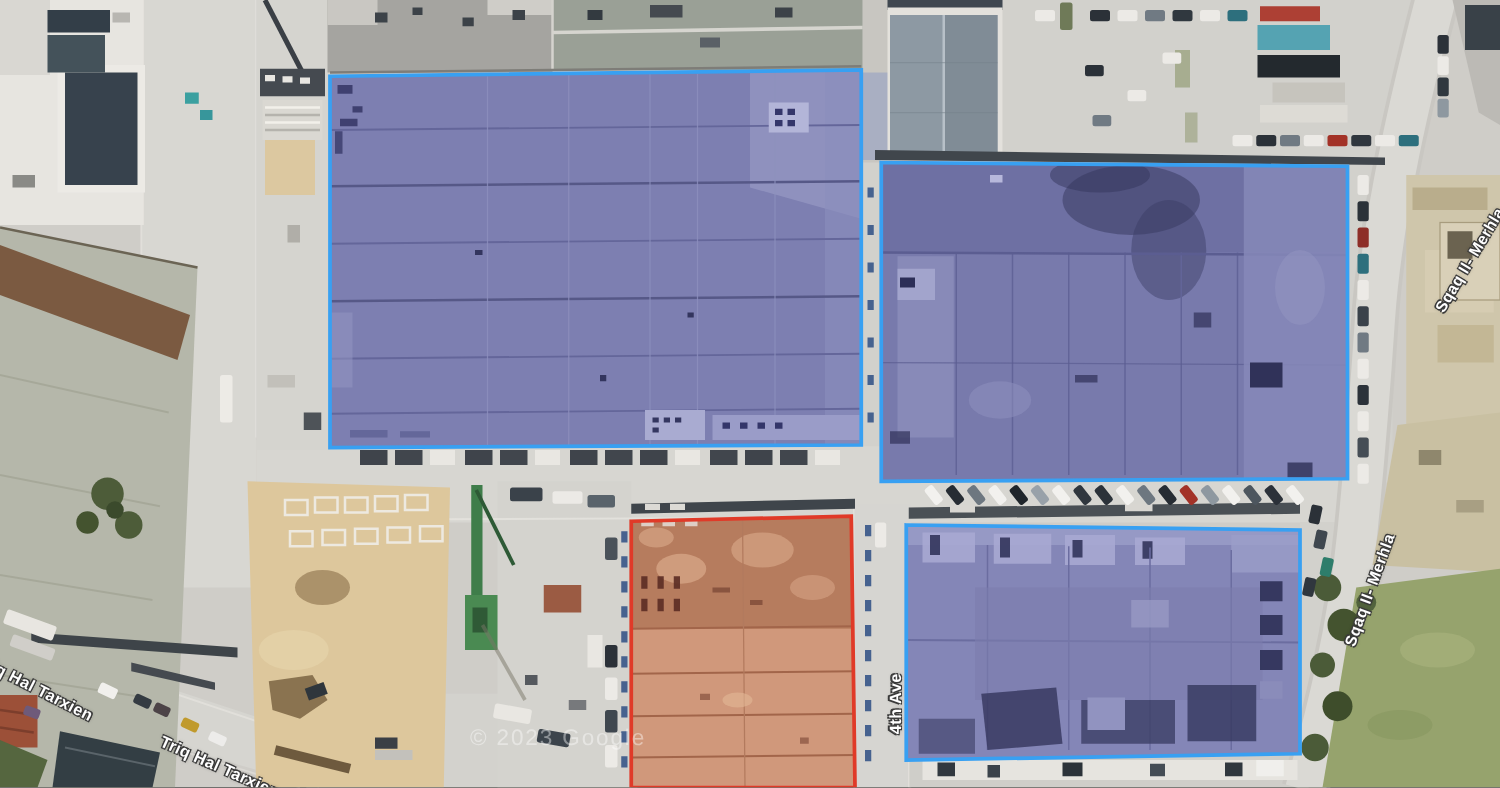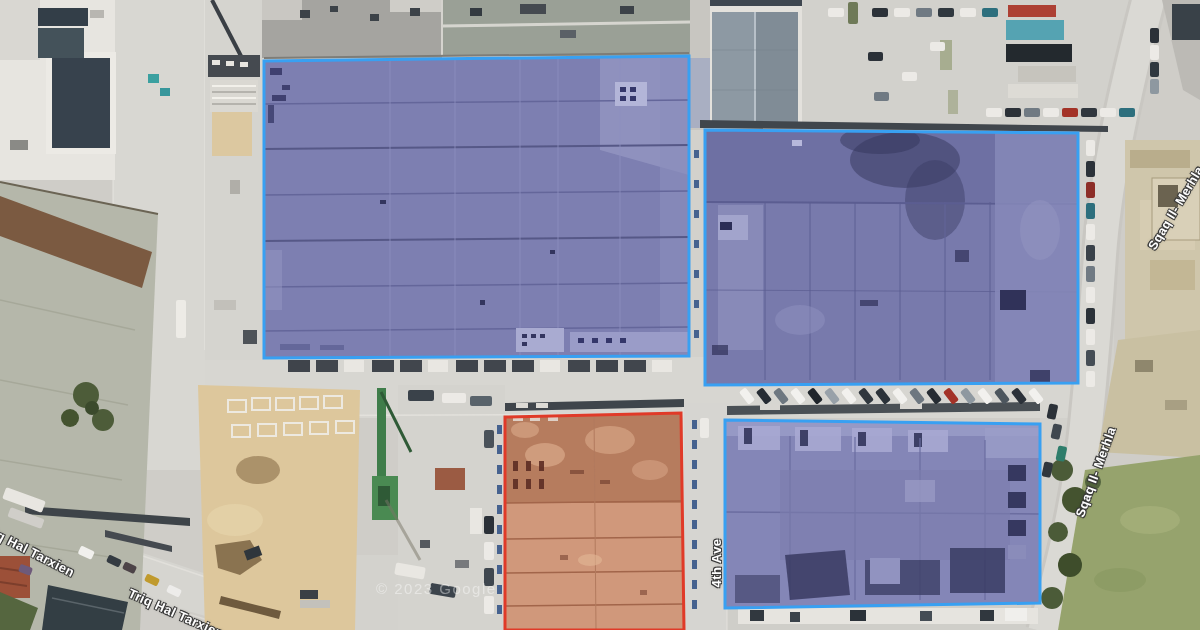--- a/index.html
+++ b/index.html
@@ -9,21 +9,21 @@
   .street-label{position:absolute;color:#fff;font-weight:bold;font-size:13px;
     letter-spacing:.4px;white-space:nowrap;
     text-shadow:-1px -1px 0 #3a3a3a,1px -1px 0 #3a3a3a,-1px 1px 0 #3a3a3a,
                  1px 1px 0 #3a3a3a,0 0 3px rgba(0,0,0,.55);}
   #lbl-t1{left:-18px;top:519px;transform-origin:0 50%;transform:rotate(27deg);}
   #lbl-t2{left:129px;top:585px;transform-origin:0 50%;transform:rotate(24deg);}
   #lbl-4th{left:716px;top:563px;transform:translate(-50%,-50%) rotate(-90deg);}
   #lbl-sq1{left:1176px;top:208px;transform:translate(-50%,-50%) rotate(-59deg);font-size:12.5px;}
   #lbl-sq2{left:1096px;top:472px;transform:translate(-50%,-50%) rotate(-70deg);font-size:12.5px;}
   .watermark{position:absolute;left:376px;top:580px;color:rgba(255,255,255,.42);
-    font-size:15px;letter-spacing:1.5px;}
+    font-size:18px;letter-spacing:1.5px;}
 </style>
 </head>
 <body>
 
 <div class="stage">
 <svg width="1200" height="630" viewBox="0 0 1200 630">
   <defs>
     <clipPath id="clip-b1">
           <polygon points="264,61 689,56 689,356 264,358"></polygon>
         </clipPath>

